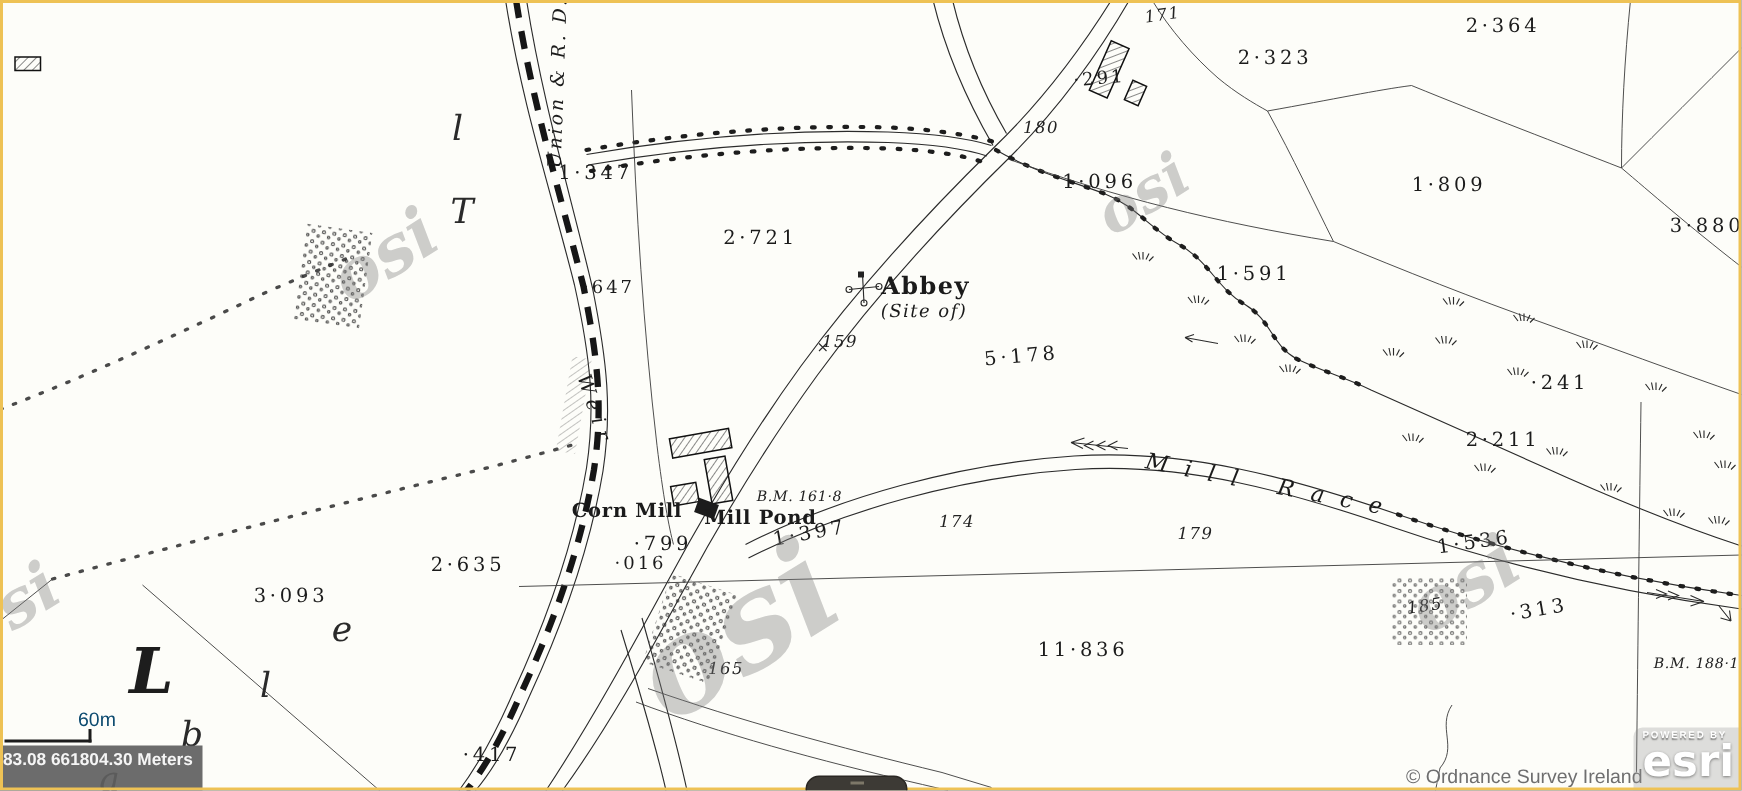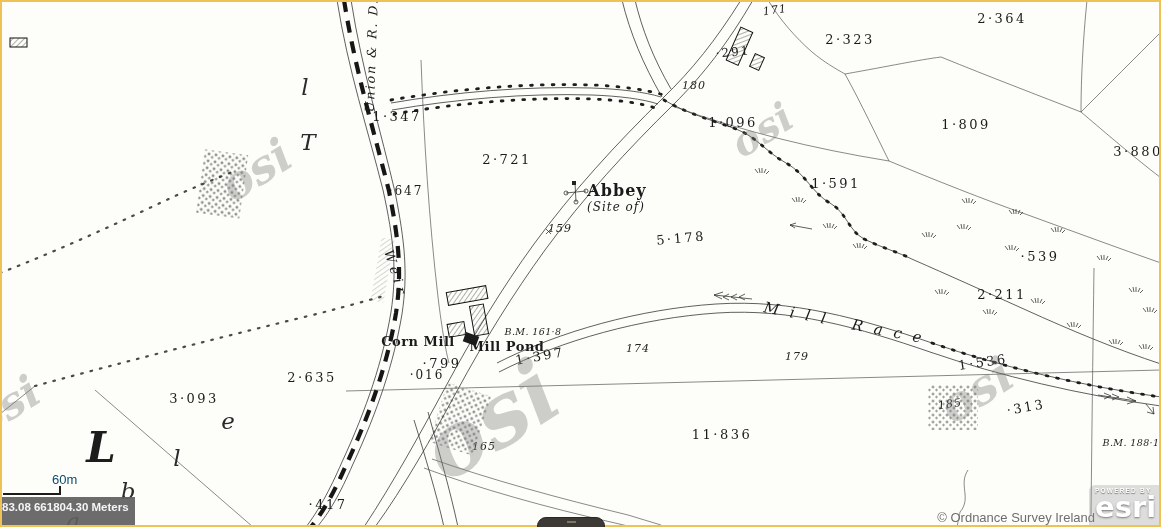--- a/index.html
+++ b/index.html
@@ -181,21 +181,21 @@
       <div class="lbl parcel" style="left: 1002px; top: 18px; transform: translate(-50%, -50%);">2·364</div>
       <div class="lbl parcel" style="left: 966px; top: 124px; transform: translate(-50%, -50%);">1·809</div>
       <div class="lbl parcel" style="left: 1138px; top: 151px; transform: translate(-50%, -50%);">3·880</div>
       <div class="lbl parcel" style="left: 733px; top: 122px; transform: translate(-50%, -50%);">1·096</div>
       <div class="lbl spot" style="left: 694px; top: 85px; transform: translate(-50%, -50%);">180</div>
       <div class="lbl gothic-lg" style="left: 617px; top: 191px; transform: translate(-50%, -50%);">Abbey</div>
       <div class="lbl site-of" style="left: 616px; top: 207px; transform: translate(-50%, -50%);">(Site of)</div>
       <div class="lbl spot" style="left: 560px; top: 228px; transform: translate(-50%, -50%);">159</div>
       <div class="lbl parcel" style="left: 681px; top: 238px; transform: translate(-50%, -50%) rotate(-5deg);">5·178</div>
       <div class="lbl parcel" style="left: 836px; top: 183px; transform: translate(-50%, -50%);">1·591</div>
-      <div class="lbl parcel" style="left: 1040px; top: 256px; transform: translate(-50%, -50%);">·539</div>
+      <div class="lbl parcel" style="left: 1040px; top: 256px; transform: translate(-50%, -50%);">·241</div>
       <div class="lbl parcel" style="left: 1002px; top: 294px; transform: translate(-50%, -50%);">2·211</div>
       <div class="lbl water-vert" style="left: 396px; top: 274px; transform: translate(-50%, -50%) rotate(72deg);">Weir</div>
       <div class="lbl gothic-sm" style="left: 418px; top: 341px; transform: translate(-50%, -50%);">Corn Mill</div>
       <div class="lbl gothic-sm" style="left: 507px; top: 346px; transform: translate(-50%, -50%);">Mill Pond</div>
       <div class="lbl bm" style="left: 533px; top: 332px; transform: translate(-50%, -50%);">B.M. 161·8</div>
       <div class="lbl parcel" style="left: 442px; top: 363px; transform: translate(-50%, -50%);">·799</div>
       <div class="lbl parcel-sm" style="left: 427px; top: 375px; transform: translate(-50%, -50%);">·016</div>
       <div class="lbl parcel" style="left: 540px; top: 356px; transform: translate(-50%, -50%) rotate(-10deg);">1·397</div>
       <div class="lbl spot" style="left: 638px; top: 348px; transform: translate(-50%, -50%);">174</div>
       <div class="lbl spot" style="left: 797px; top: 356px; transform: translate(-50%, -50%);">179</div>

